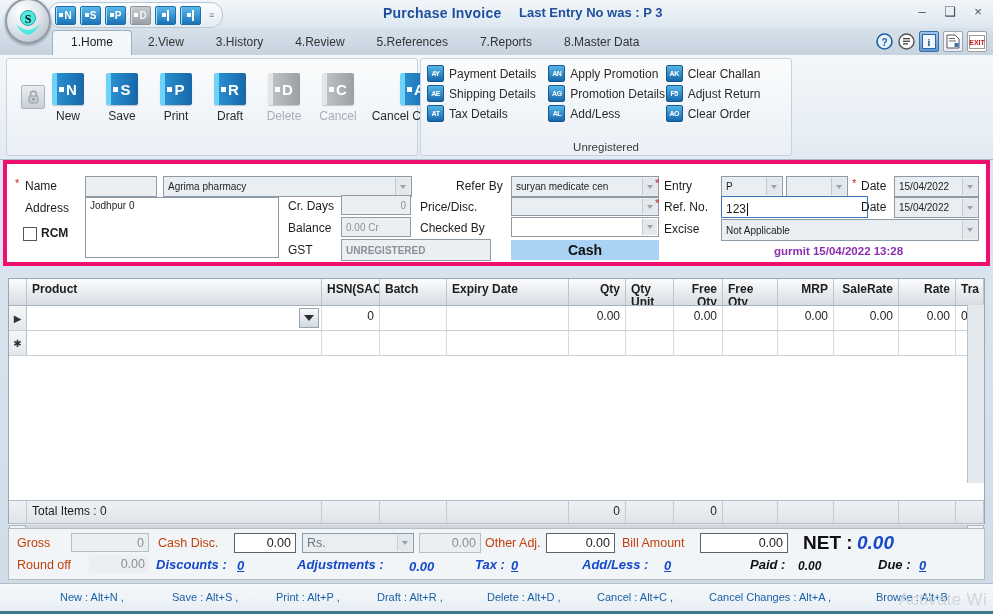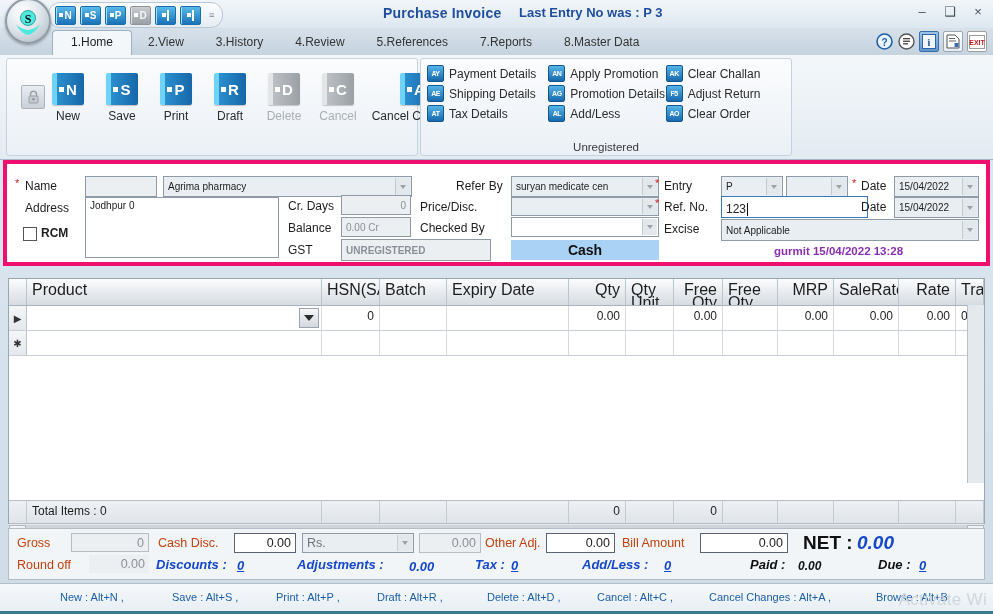--- a/index.html
+++ b/index.html
@@ -120,22 +120,22 @@
   .refinput{position:absolute;box-sizing:border-box;border:1px solid #3a77b8;background:#fff;
     font-size:12px;padding:1px 4px;display:flex;align-items:center;}
   .caret{display:inline-block;width:1px;height:13px;background:#111;margin-left:1px;}
 
   
   .gridwrap{position:absolute;left:8px;top:278px;width:977px;height:246px;
     background:#fff;border:1px solid #9aa6b2;box-sizing:border-box;}
   .ghead{display:flex;height:26px;
     background:linear-gradient(#fbfcfd,#d6dce2);border-bottom:1px solid #a8b2bc;}
   .gh{box-sizing:border-box;border-right:1px solid #bcc4cc;
-    padding:4px 5px 0;font-size:16px;color:#1d1d1d;overflow:hidden;
-    white-space:normal;line-height:13px;}
+    padding:4px 5px 0;font-size:12px;color:#1d1d1d;overflow:hidden;
+    white-space:normal;line-height:13px;font-weight:bold;}
   .gh.r{text-align:right;}
   .gh.sel{flex:0 0 18px;background:linear-gradient(#fbfcfd,#d6dce2);padding:0;}
   .grow{display:flex;height:24px;border-bottom:1px solid #c8cfd6;background:#fff;}
   .gc{box-sizing:border-box;border-right:1px solid #d4dade;padding:3px 5px 0;
     font-size:12px;color:#1d1d1d;overflow:hidden;white-space:nowrap;}
   .gc.r{text-align:right;}
   .gc.sel{flex:0 0 18px;background:linear-gradient(#f4f6f8,#e4e8ec);
     border-right:1px solid #b8c0c8;display:flex;align-items:center;justify-content:center;
     font-size:10px;color:#333;padding:0;}
   .prodcell{position:relative;}

